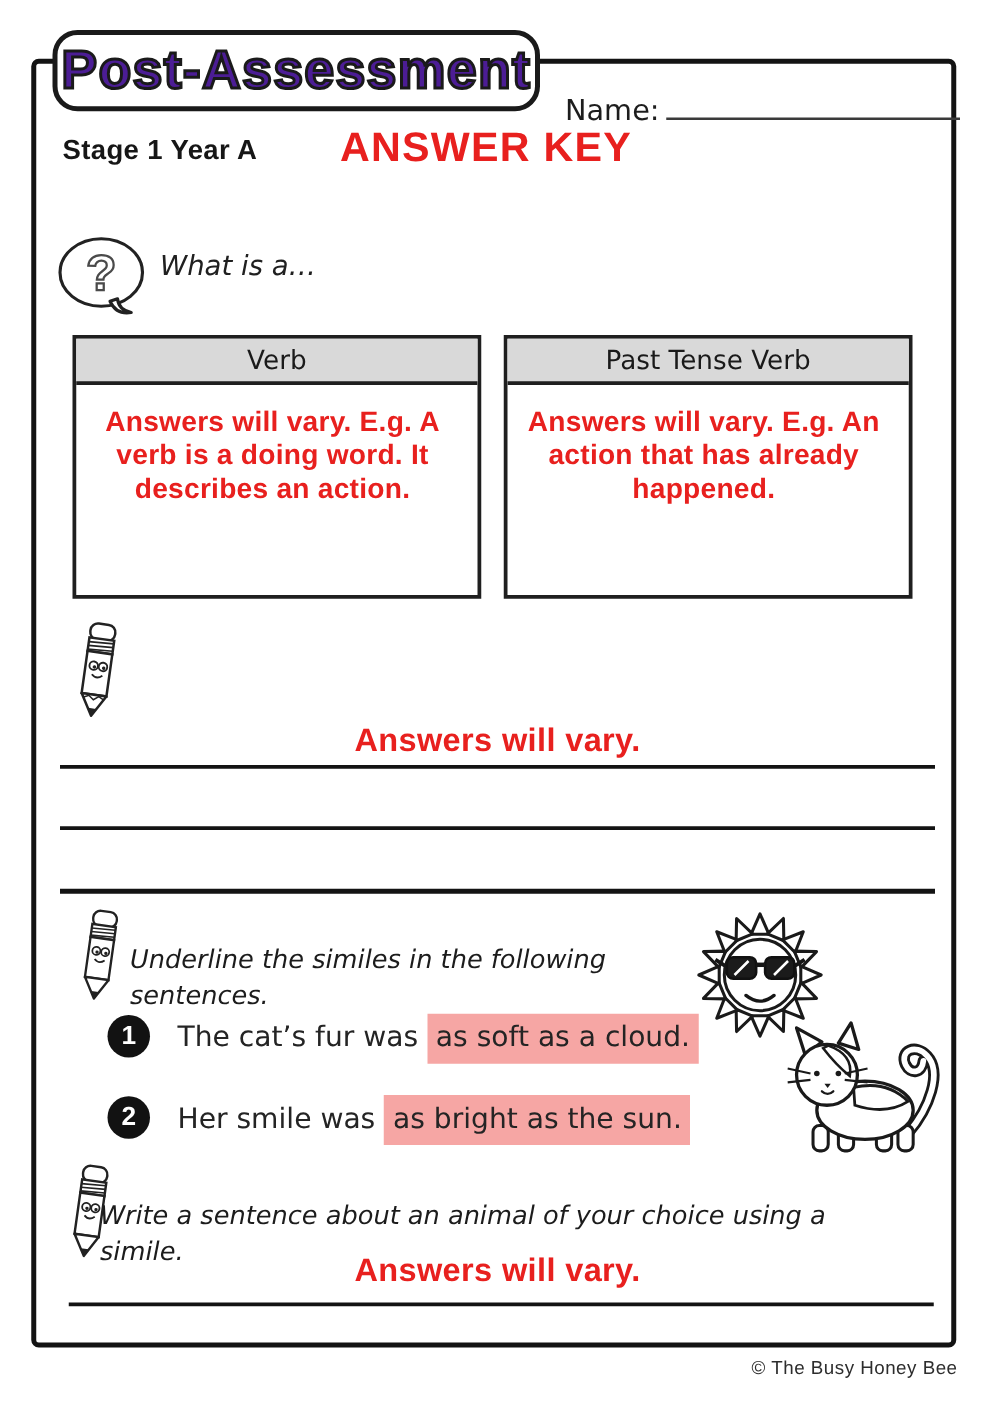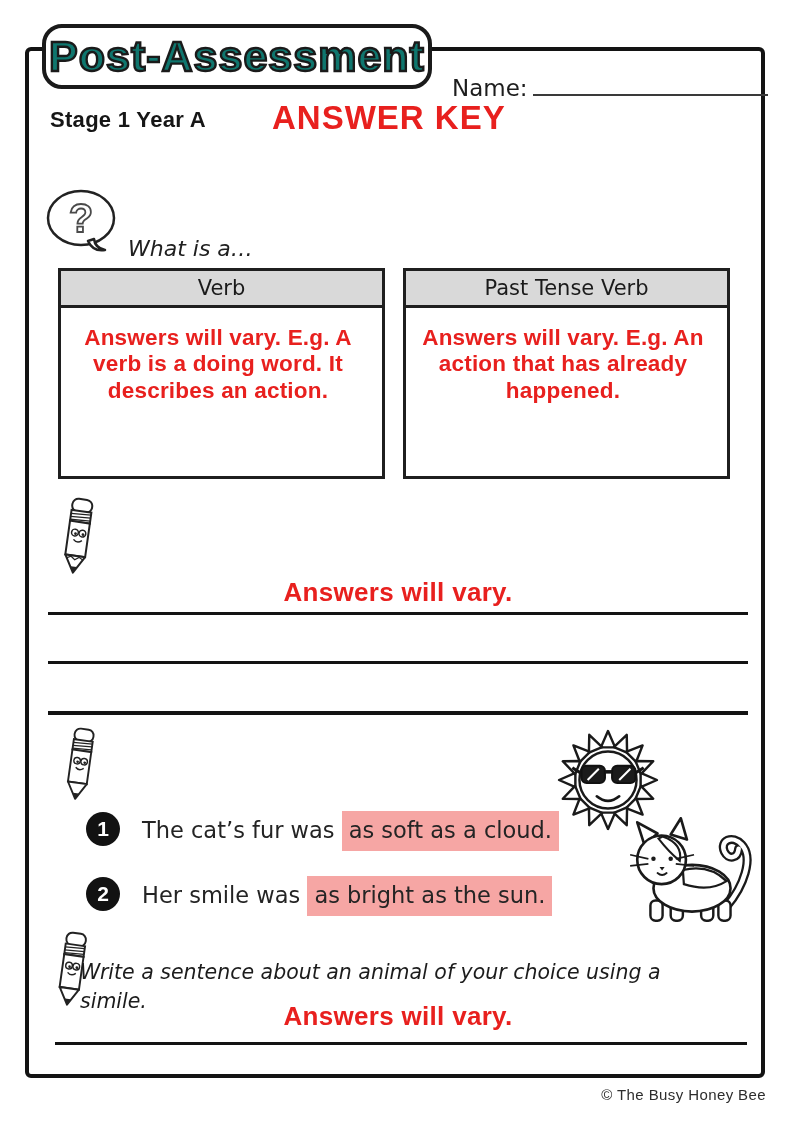--- a/index.html
+++ b/index.html
@@ -6,34 +6,34 @@
   body { background:#ffffff; font-family:"Liberation Sans", sans-serif; }
   .page { position:relative; width:794px; height:1122px; background:#fff; overflow:hidden; }
 
   .outer-border { position:absolute; left:25px; top:47px; width:740px; height:1031px;
                   border:4px solid #131313; border-radius:6px; }
 
   .title-bubble { position:absolute; left:42px; top:24px; width:390px; height:65px;
                   background:#fff; border:4px solid #1a1a1a; border-radius:20px;
                   display:flex; align-items:center; justify-content:center; z-index:3; }
   .title-bubble .bubble-text { font-size:43px; font-weight:bold; letter-spacing:1px;
-                  color:#0f766e; -webkit-text-stroke:2.4px #1a1a1a; }
+                  color:#4c1d95; -webkit-text-stroke:2.4px #1a1a1a; }
   @supports not (-webkit-text-stroke: 1px black) { .title-bubble .bubble-text { color:#222; } }
 
   .name-row { position:absolute; left:452px; top:74px; font-size:23px; color:#1d1d1d;
               font-family:"DejaVu Sans", sans-serif; white-space:nowrap; }
   .name-line { display:inline-block; width:235px; border-bottom:2px solid #3a3a3a; height:22px; margin-left:5px; }
 
   .stage-text { position:absolute; left:50px; top:107px; font-size:22px; font-weight:bold; color:#161616; letter-spacing:0.3px; }
   .answer-key { position:absolute; left:272px; top:99px; font-size:33px; font-weight:bold; color:var(--red); letter-spacing:1px; }
   .unit-text  { position:absolute; left:50px; top:142px; font-size:22px; font-weight:bold; color:#161616; letter-spacing:0.3px; }
 
   .q-icon { position:absolute; left:44px; top:188px; }
   .what-is { position:absolute; left:128px; top:201px; font-size:22px; color:#202020;
-             font-family:"DejaVu Sans", sans-serif; font-style:italic;margin-top:35px; }
+             font-family:"DejaVu Sans", sans-serif; font-style:italic; }
 
   .def-box { position:absolute; top:268px; width:327px; height:211px; background:#fff;
              border:3px solid #1f1f1f; }
   .def-box.left { left:58px; } .def-box.right { left:403px; }
   .def-header { height:37px; background:#d9d9d9; border-bottom:3px solid #1f1f1f;
                 display:flex; align-items:center; justify-content:center;
                 font-size:21px; color:#1a1a1a; font-family:"DejaVu Sans", sans-serif; }
   .def-answer { padding:17px 19px 0 12px; text-align:center; color:var(--red);
                 font-weight:bold; font-size:22.5px; line-height:1.17; letter-spacing:0.2px; }
 
@@ -123,20 +123,21 @@
       <rect x="13" y="26" width="20" height="34"></rect>
       <path d="M13 60 L33 60 L23 77 Z" stroke-linejoin="round"></path>
       <circle cx="19.5" cy="37" r="3.4" stroke-width="1.5"></circle>
       <circle cx="27" cy="37" r="3.4" stroke-width="1.5"></circle>
       <circle cx="20.2" cy="38" r="1.4" fill="#222" stroke="none"></circle>
       <circle cx="27.7" cy="38" r="1.4" fill="#222" stroke="none"></circle>
       <path d="M19 44 Q23 48 27.5 44" fill="none" stroke-width="1.5"></path>
       <path d="M20 71 L23 77 L26 71 Z" fill="#222" stroke="none"></path>
     </g>
   </svg>
+  <div class="prompt" style="left:104px; top:753px; width:470px;">Underline the similes in the following sentences.</div>
 
   <svg class="sun-icon" width="104" height="104" viewBox="0 0 102 102">
     <g fill="#fff" stroke="#1a1a1a" stroke-width="2.4" stroke-linejoin="round">
       <path d="M51 3 L58 19 L44 19 Z"></path>
       <path d="M51 3 L58 19 L44 19 Z" transform="rotate(22.5 51 51)"></path>
       <path d="M51 3 L58 19 L44 19 Z" transform="rotate(45 51 51)"></path>
       <path d="M51 3 L58 19 L44 19 Z" transform="rotate(67.5 51 51)"></path>
       <path d="M51 3 L58 19 L44 19 Z" transform="rotate(90 51 51)"></path>
       <path d="M51 3 L58 19 L44 19 Z" transform="rotate(112.5 51 51)"></path>
       <path d="M51 3 L58 19 L44 19 Z" transform="rotate(135 51 51)"></path>

